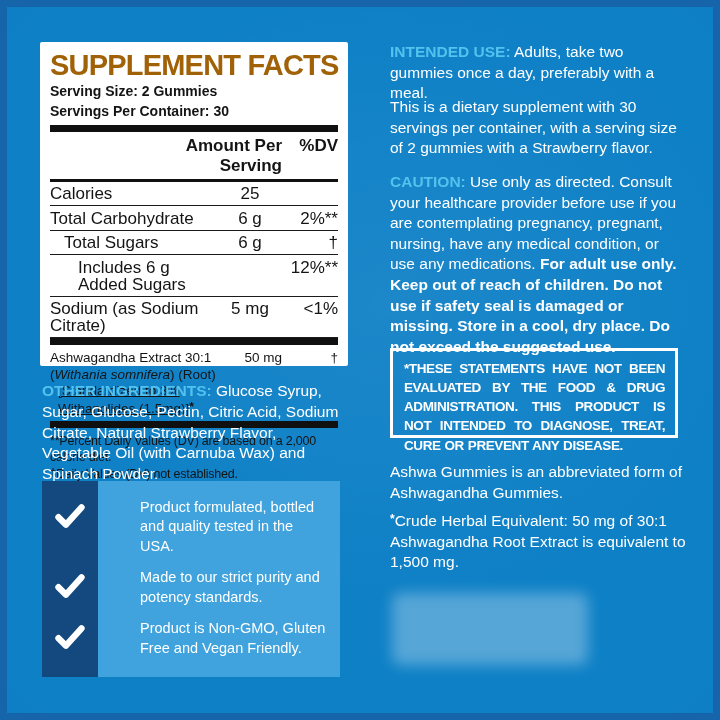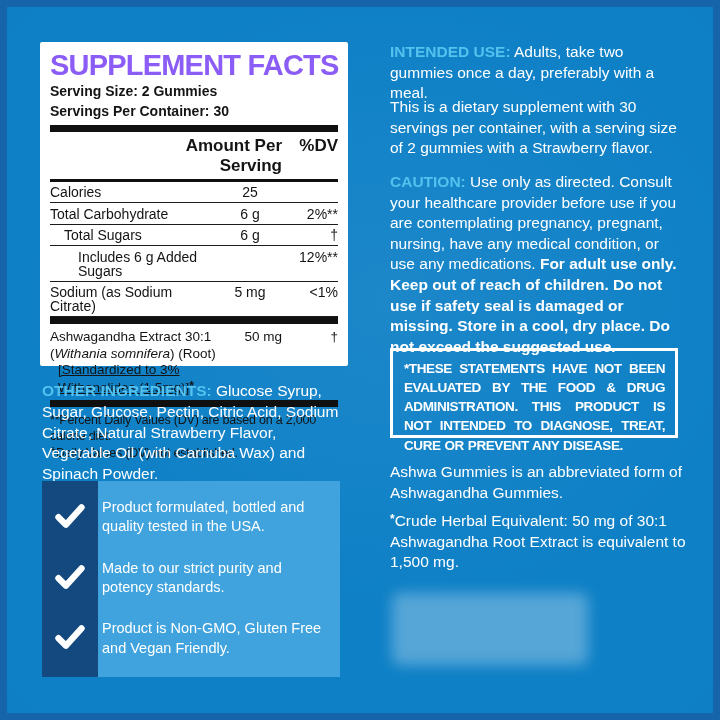--- a/index.html
+++ b/index.html
@@ -18,31 +18,31 @@
   }
 
   
   .sf-panel {
     position:absolute; left:40px; top:42px; width:308px; height:324px;
     background:#ffffff; color:#141414; padding:7px 10px 6px 10px;
     border-radius:2px;
   }
   .sf-title {
     font-size:29px; font-weight:900; letter-spacing:-0.8px;
-    white-space:nowrap; color:#8b5cf6; line-height:1.0; margin-top:2px;
+    white-space:nowrap; color:#a16207; line-height:1.0; margin-top:2px;
   }
   .sf-serving { font-size:14px; font-weight:700; line-height:1.2; margin-top:3px; }
   .bar-thick { height:7px; background:#101010; margin-top:5px; }
   .bar-med   { height:3px; background:#101010; }
   .sf-headrow { display:flex; align-items:baseline; padding:4px 0 3px 0; font-size:17px; font-weight:700; }
   .sf-headrow .spacer { flex:1; }
   .sf-headrow .h-amt { width:158px; text-align:right; }
   .sf-headrow .h-dv  { width:56px; text-align:right; }
   .sf-row {
-    display:flex; align-items:baseline; font-size:14px; line-height:1.0;
+    display:flex; align-items:baseline; font-size:17px; line-height:1.0;
     padding:3.5px 0 3px 0; border-bottom:1.5px solid #1b1b1b;
   }
   .sf-row:last-of-type { border-bottom:none; }
   .sf-row .n { flex:1; }
   .sf-row .a { width:64px; text-align:center; }
   .sf-row .d { width:56px; text-align:right; }
   .ind1 { padding-left:14px; }
   .ind2 { padding-left:28px; }
   .sf-extract { display:flex; padding:5px 0 4px 0; font-size:13.5px; }
   .sf-extract .n { flex:1; line-height:1.22; }
@@ -65,21 +65,22 @@
   .checklist {
     position:absolute; left:42px; top:481px; width:298px; height:196px;
     display:flex; flex-direction:column; justify-content:space-between;
     padding:17px 0 19px 0;
     background:linear-gradient(90deg, #13497f 0 56px, #40a3dd 56px 100%);
   }
   .check-item { display:flex; align-items:flex-start; }
   .check-cell { width:56px; flex:0 0 56px; display:flex; justify-content:center; padding-top:4px; }
   .check-text {
     flex:1; color:#ffffff; font-size:14.5px; line-height:1.33;
-    padding:0 14px 0 4px;
+    padding:0 14px 0 10px;
+    margin-left:32px;
   }
 
   
   .rcol-para { position:absolute; left:390px; width:296px; color:#ffffff; font-size:15.5px; line-height:1.33; }
   .p-suggested { top:42px; }
   .p-dietary   { top:97px; }
   .p-caution   { top:172px; }
   .bold-white  { font-weight:700; }
 
   .fda-box {

